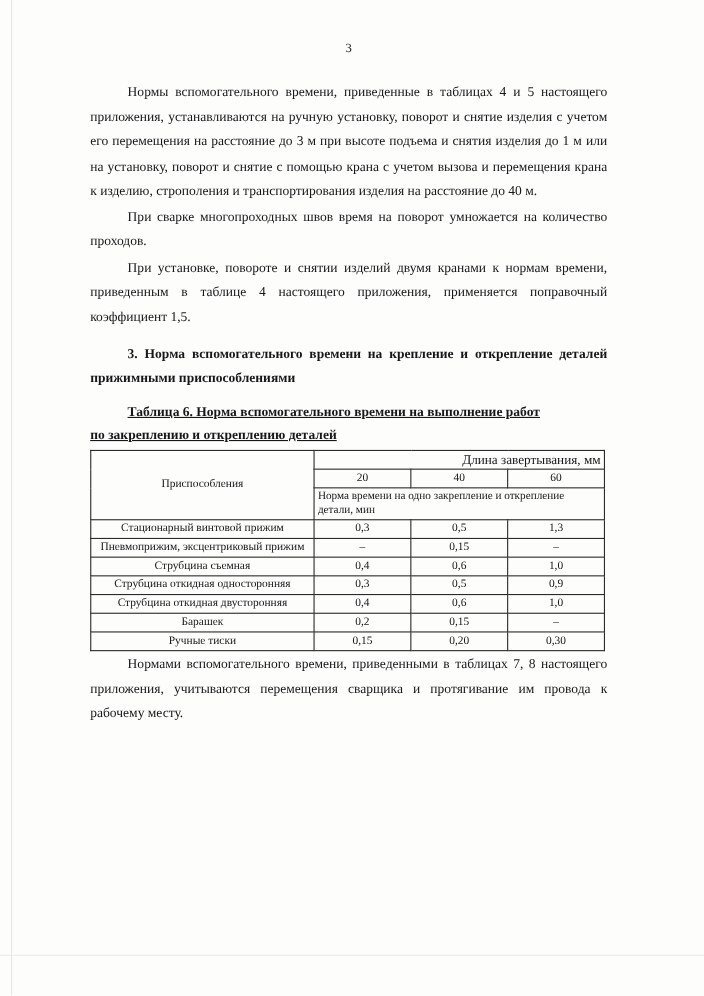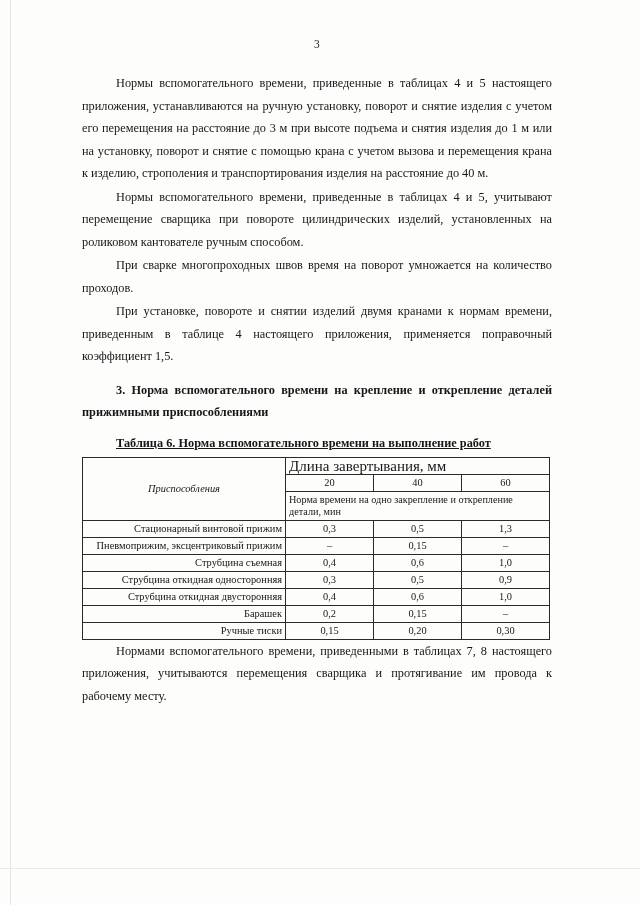--- a/index.html
+++ b/index.html
@@ -81,24 +81,24 @@
     line-height: 12px;
     table-layout: fixed;
   }
   table.doc-table td, table.doc-table th {
     border: 1px solid #2a2a2a;
     padding: 2px 3px;
     vertical-align: middle;
     font-weight: normal;
   }
   td.c { text-align: center; }
-  td.l { text-align: right; }
-  .col-device { width: 196px; font-style: italic; }
+  td.l { text-align: center; }
+  .col-device { width: 196px; }
   .col-n { width: 90px; }
-  .hdr-span { text-align: left; font-size: 15px; }
+  .hdr-span { text-align: right; font-size: 12px; }
   .hdr-note { text-align: left; font-size: 10.2px; line-height: 12px; }
   .cell-two-line { line-height: 12px; }
   .heading4 {
     margin: 14px 0 3px 0;
     text-align: center;
     font-size: 12.3px;
     font-weight: bold;
     line-height: 20px;
     text-indent: 0;
   }
@@ -109,28 +109,28 @@
 
 <div class="page">
   <div class="scan-edge-left"></div>
   <div class="scan-edge-bottom"></div>
 
   <div class="content">
 
     <div class="page-number">3</div>
 
     <p class="para">Нормы вспомогательного времени, приведенные в таблицах 4 и 5 настоящего приложения, устанавливаются на ручную установку, поворот и снятие изделия с учетом его перемещения на расстояние до 3 м при высоте подъема и снятия изделия до 1 м или на установку, поворот и снятие с помощью крана с учетом вызова и перемещения крана к изделию, строполения и транспортирования изделия на расстояние до 40 м.</p>
-    <p class="para">Нормы вспомогательного времени, приведенные в таблицах 4 и 5, учитывают перемещение сварщика при повороте цилиндрических изделий, установленных на роликовом кантователе ручным способом.</p>
     <p class="para">При сварке многопроходных швов время на поворот умножается на количество проходов.</p>
     <p class="para">При установке, повороте и снятии изделий двумя кранами к нормам времени, приведенным в таблице 4 настоящего приложения, применяется поправочный коэффициент 1,5.</p>
 
     <div class="heading">3. Норма вспомогательного времени на крепление и открепление деталей прижимными приспособлениями</div>
 
     <div class="table-caption">
       <span>Таблица 6.  Норма вспомогательного времени на выполнение работ</span>
+      <span class="cap2">по закреплению и откреплению деталей</span>
     </div>
 
     <table class="doc-table">
       <tbody>
         <tr>
           <td class="col-device c" rowspan="3">Приспособления</td>
           <td class="hdr-span" colspan="3">Длина завертывания, мм</td>
         </tr>
         <tr>
           <td class="col-n c">20</td>

